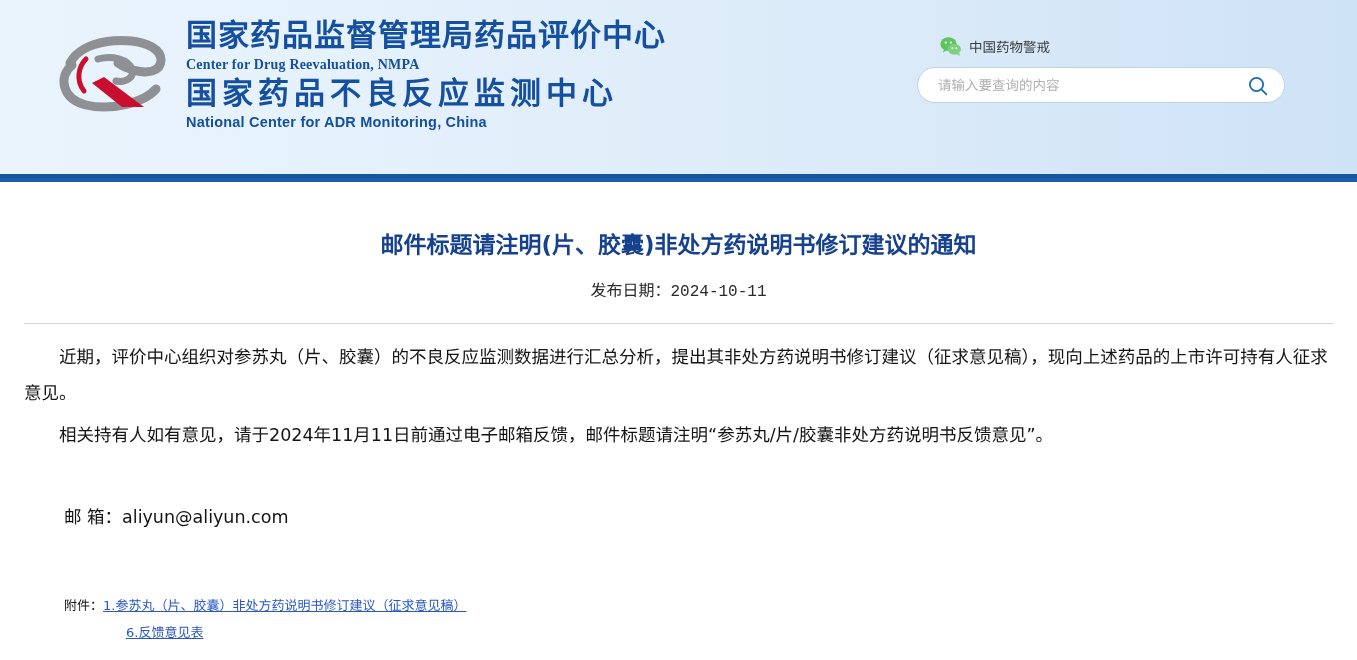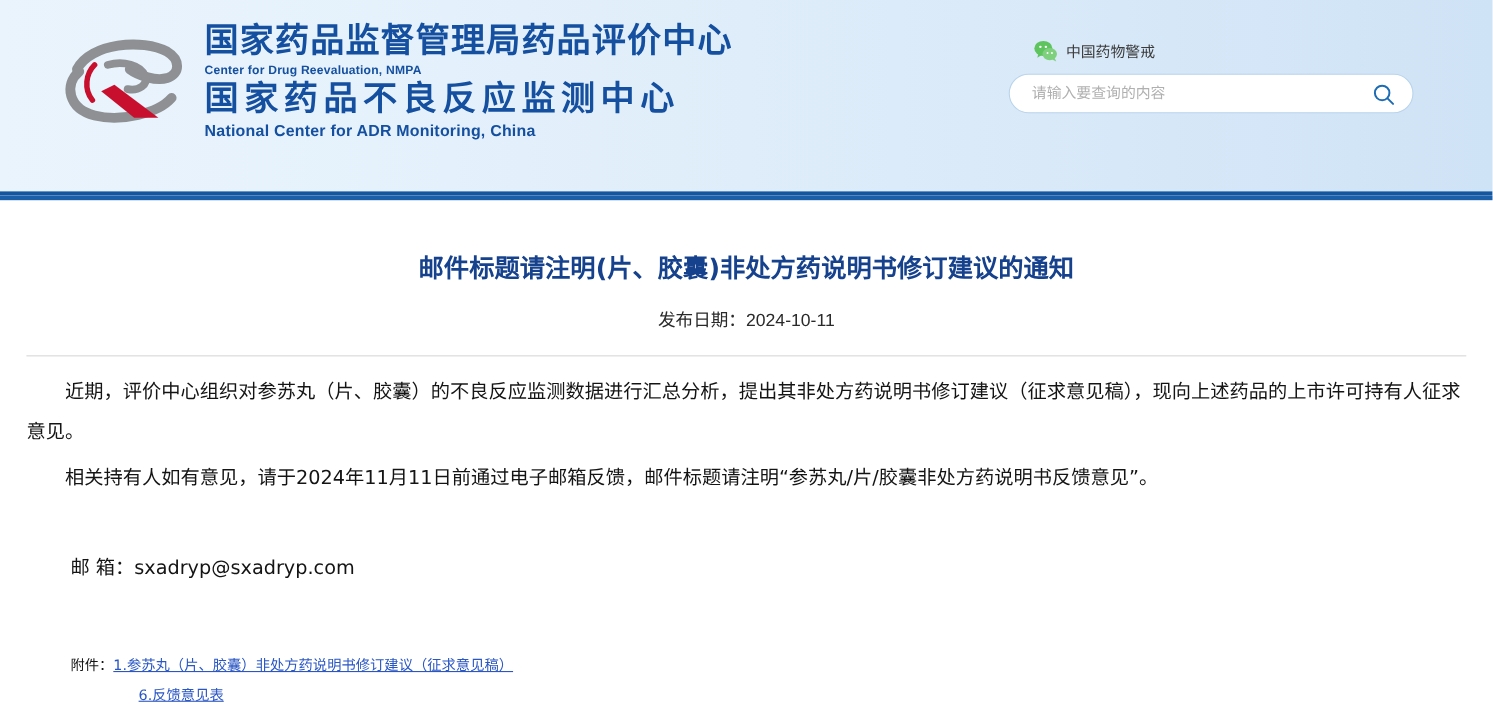--- a/index.html
+++ b/index.html
@@ -56,22 +56,22 @@
   .cn-title-1 {
     font-family: "DejaVu Sans", "Liberation Sans", sans-serif;
     font-size: 31px;
     font-weight: bold;
     color: #1550a0;
     letter-spacing: 1px;
     line-height: 1.18;
     white-space: nowrap;
   }
   .en-title-1 {
-    font-family: Liberation Sans, sans-serif;
-    font-size: 11px;
+    font-family: Liberation Serif, serif;
+    font-size: 14px;
     font-weight: bold;
     color: #1550a0;
     letter-spacing: 0.2px;
     line-height: 1.5;
     white-space: nowrap;
   }
   .cn-title-2 {
     font-family: "DejaVu Sans", "Liberation Sans", sans-serif;
     font-size: 31px;
     font-weight: bold;
@@ -160,21 +160,21 @@
     text-align: center;
     font-family: "DejaVu Sans", "Liberation Sans", sans-serif;
     font-size: 23px;
     font-weight: bold;
     color: #16418c;
     margin-top: 47px;
     line-height: 1.4;
   }
   .doc-date {
     text-align: center;
-    font-family: Liberation Sans, sans-serif;
+    font-family: Liberation Mono, monospace;
     font-size: 16px;
     color: #2a2a2a;
     margin-top: 16px;
   }
   .divider {
     margin: 22px 0 0 0;
     border: 0;
     border-top: 1px solid #d7d7d7;
     width: 1309px;
     margin-left: auto;
@@ -280,21 +280,21 @@
 <div class="article">
 
   <div class="doc-title">邮件标题请注明(片、胶囊)非处方药说明书修订建议的通知</div>
   <div class="doc-date">发布日期：2024-10-11</div>
 
   <hr class="divider">
 
   <div class="body-text">
     <p class="para-1">近期，评价中心组织对参苏丸（片、胶囊）的不良反应监测数据进行汇总分析，提出其非处方药说明书修订建议（征求意见稿），现向上述药品的上市许可持有人征求意见。</p>
     <p class="para-2">相关持有人如有意见，请于2024年11月11日前通过电子邮箱反馈，邮件标题请注明“参苏丸/片/胶囊非处方药说明书反馈意见”。</p>
-    <p class="email-line">邮 箱：sxadryp@sxadryp.com</p>
+    <p class="email-line">邮 箱：aliyun@aliyun.com</p>
 
     <div class="attach-block">
       <div>
         <span class="attach-label">附件：</span><span class="attach-link">1.参苏丸（片、胶囊）非处方药说明书修订建议（征求意见稿）</span>
       </div>
       <div>
         <span class="attach-link attach-link-2">6.反馈意见表</span>
       </div>
     </div>
   </div>

